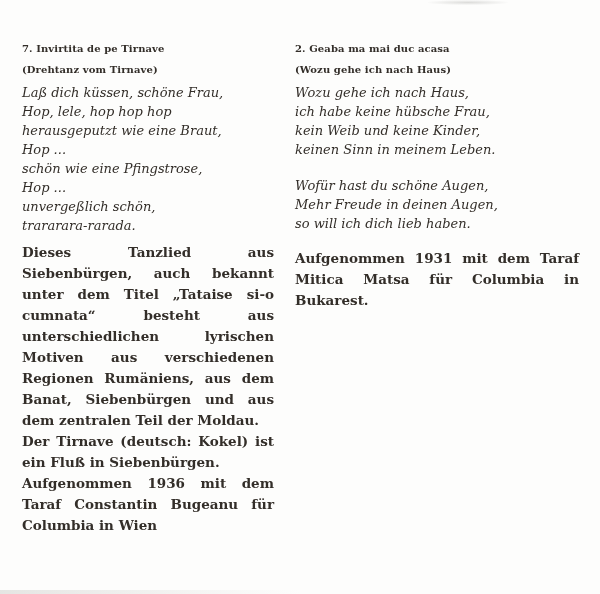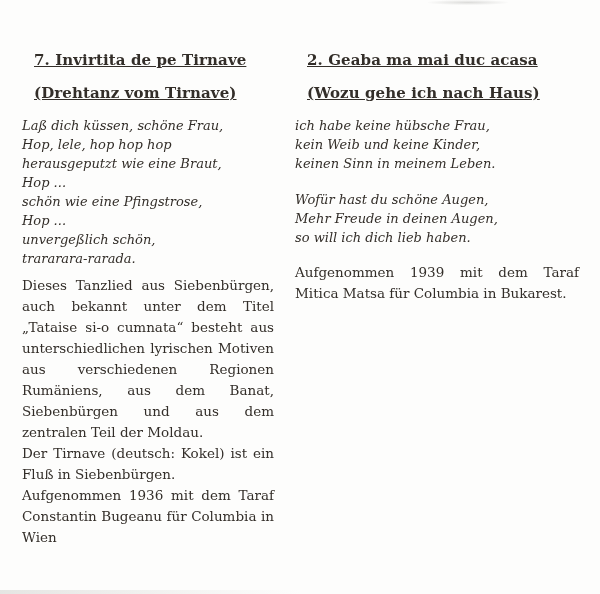--- a/index.html
+++ b/index.html
@@ -20,43 +20,42 @@
     position: absolute;
     top: 38px;
     left: 22px;
     display: flex;
     gap: 21px;
   }
   .col { display: block; }
   .col-left  { width: 252px; }
   .col-right { width: 284px; }
   .track-title, .track-subtitle {
-    margin: 12px;
-    font-size: 15px;
+    margin: 0;
+    font-size: 10px;
     font-weight: bold;
     line-height: 21px;
     letter-spacing: 0.1px;
-    text-decoration: underline;
   }
   .lyrics {
     margin-top: 3px;
     font-style: italic;
     font-size: 13px;
     line-height: 19px;
   }
   .lyric-line { white-space: nowrap; }
   .stanza-gap { height: 17px; }
   .notes {
     font-size: 13.5px;
     line-height: 21px;
     text-align: justify;
   }
   .notes-left  { margin-top: 7px; }
   .notes-right { margin-top: 15px; }
-  .notes p { margin: 0; }
+  .notes p { margin: 0; font-weight: bold; }
   
   .smudge {
     position: absolute;
     pointer-events: none;
   }
   .smudge-top {
     top: 0; left: 428px;
     width: 80px; height: 5px;
     background: radial-gradient(ellipse at center, #dcdcda 0%, rgba(220,220,218,0) 75%);
   }
@@ -97,31 +96,32 @@
         <p>Aufgenommen 1936 mit dem Taraf Constantin Bugeanu für Columbia in Wien</p>
       </div>
     </section>
 
     <section class="col col-right">
       <h2 class="track-title">2. Geaba ma mai duc acasa</h2>
       <h3 class="track-subtitle">(Wozu gehe ich nach Haus)</h3>
 
       <div class="lyrics">
         <div class="stanza">
+          <div class="lyric-line">Wozu gehe ich nach Haus,</div>
           <div class="lyric-line">ich habe keine hübsche Frau,</div>
           <div class="lyric-line">kein Weib und keine Kinder,</div>
           <div class="lyric-line">keinen Sinn in meinem Leben.</div>
         </div>
         <div class="stanza-gap"></div>
         <div class="stanza">
           <div class="lyric-line">Wofür hast du schöne Augen,</div>
           <div class="lyric-line">Mehr Freude in deinen Augen,</div>
           <div class="lyric-line">so will ich dich lieb haben.</div>
         </div>
       </div>
 
       <div class="notes notes-right">
-        <p>Aufgenommen 1939 mit dem Taraf Mitica Matsa für Columbia in Bukarest.</p>
+        <p>Aufgenommen 1931 mit dem Taraf Mitica Matsa für Columbia in Bukarest.</p>
       </div>
     </section>
 
   </div>
 </div>
 
 </body></html>

